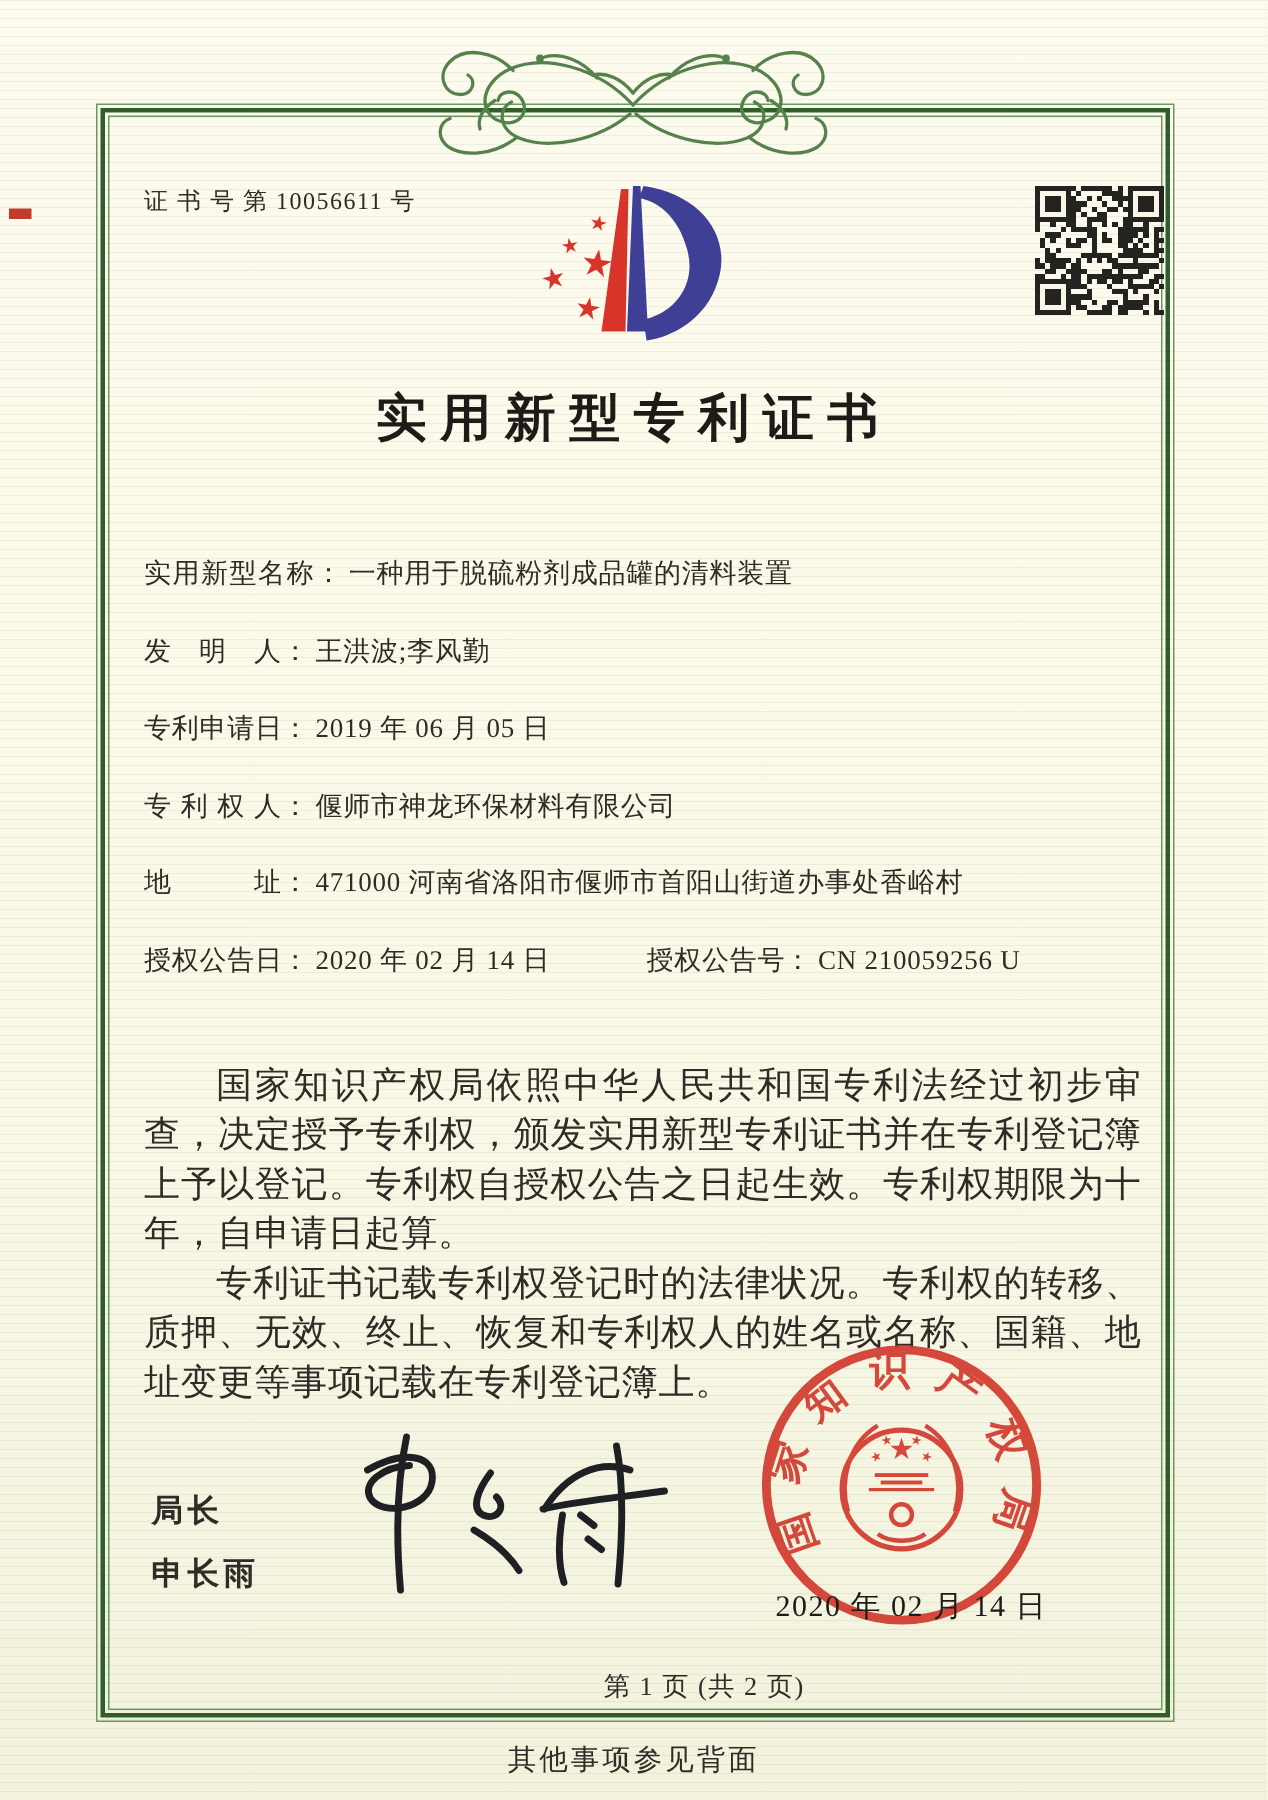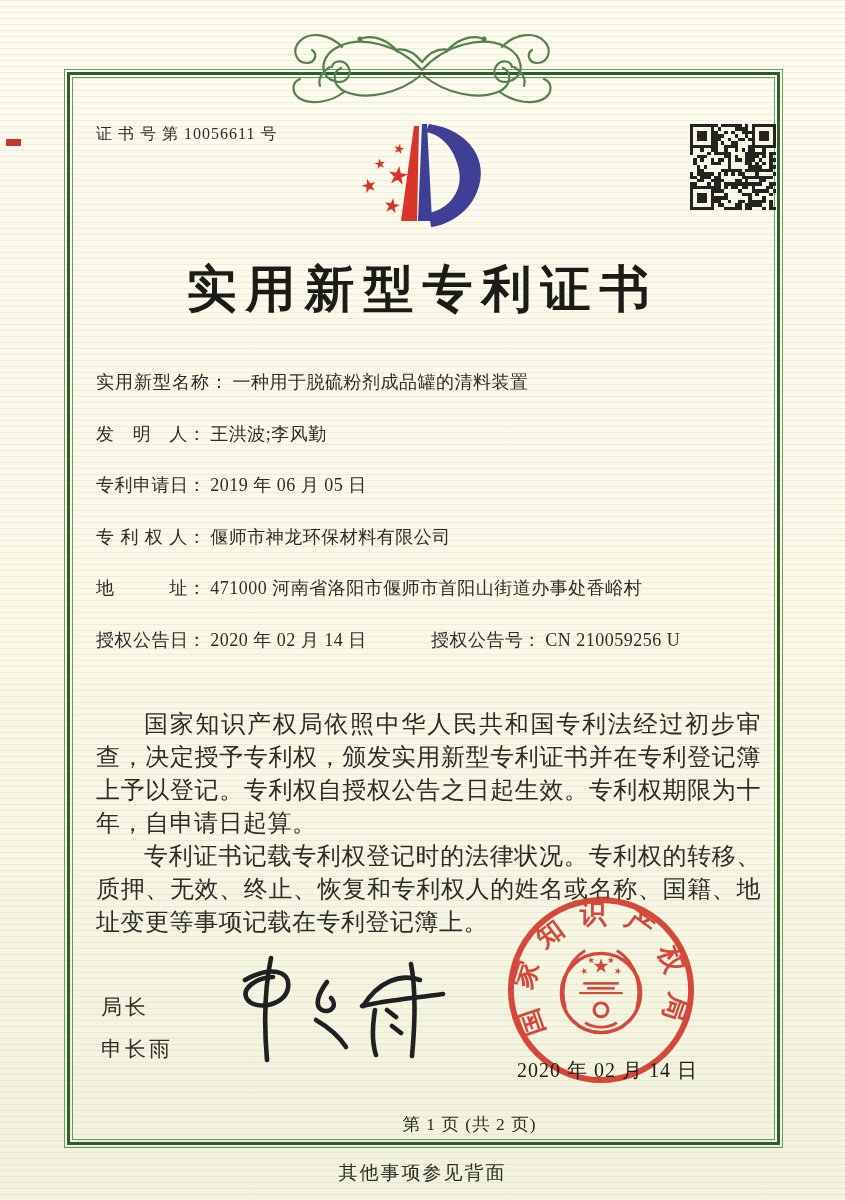--- a/index.html
+++ b/index.html
@@ -22,39 +22,39 @@
   .frame-in{position:absolute;inset:2px;border:1px solid #6b9763;}
   #ornament{position:absolute;left:0;top:0;z-index:3;}
   .regmark{position:absolute;left:6px;top:139px;width:15px;height:7px;background:#c43a2e;z-index:4;}
 
   .certno{position:absolute;left:96px;top:124px;font-size:16px;letter-spacing:1px;z-index:4;}
   .logo{position:absolute;left:338px;top:116px;z-index:4;}
   #qr-svg{position:absolute;left:690px;top:124px;width:86px;height:86px;z-index:4;}
 
   .title{
     position:absolute;left:0;top:256px;width:845px;text-align:center;
-    font-size:50px;font-weight:bold;letter-spacing:9px;color:#1c1b17;z-index:4;
+    font-size:34px;font-weight:bold;letter-spacing:9px;color:#1c1b17;z-index:4;
   }
 
   .fields{position:absolute;left:96px;top:370px;width:665px;z-index:4;}
   .frow{position:relative;height:51.5px;font-size:18px;letter-spacing:0.5px;white-space:nowrap;font-family:Liberation Serif, serif;}
   .flabel{display:inline-block;width:5.1em;text-align:justify;text-align-last:justify;vertical-align:top;}
   .flabel.wide{width:auto;min-width:5.1em;letter-spacing:1px;}
   .fvalue{padding-left:4px;}
   .grant-right{position:absolute;left:335px;top:0;}
 
   .paras{
     position:absolute;left:96px;top:708px;width:665px;z-index:4;
     font-size:24px;line-height:33px;text-align:justify;letter-spacing:0.5px;
   }
   .paras p{margin:0;text-indent:2em;}
 
   .signature{position:absolute;left:215px;top:948px;z-index:5;}
   .director{position:absolute;left:101px;top:993px;font-size:21px;letter-spacing:3px;z-index:4;}
-  .director div{margin-bottom:14px;}
+  .director div{margin-bottom:14px;font-weight:bold;}
 
   .seal{position:absolute;left:502px;top:891px;z-index:4;opacity:0.93;}
   .sealdate{position:absolute;left:517px;top:1057px;font-size:20px;letter-spacing:1px;color:#1c1b17;z-index:6;}
 
   .pageinfo{position:absolute;left:64px;top:1112px;width:717px;text-align:center;font-size:17.5px;letter-spacing:1px;z-index:4;padding-left:47px;}
   .backnote{position:absolute;left:0;top:1160px;width:845px;text-align:center;font-size:19px;letter-spacing:2px;z-index:4;}
 </style>
 </head>
 <body>
 

